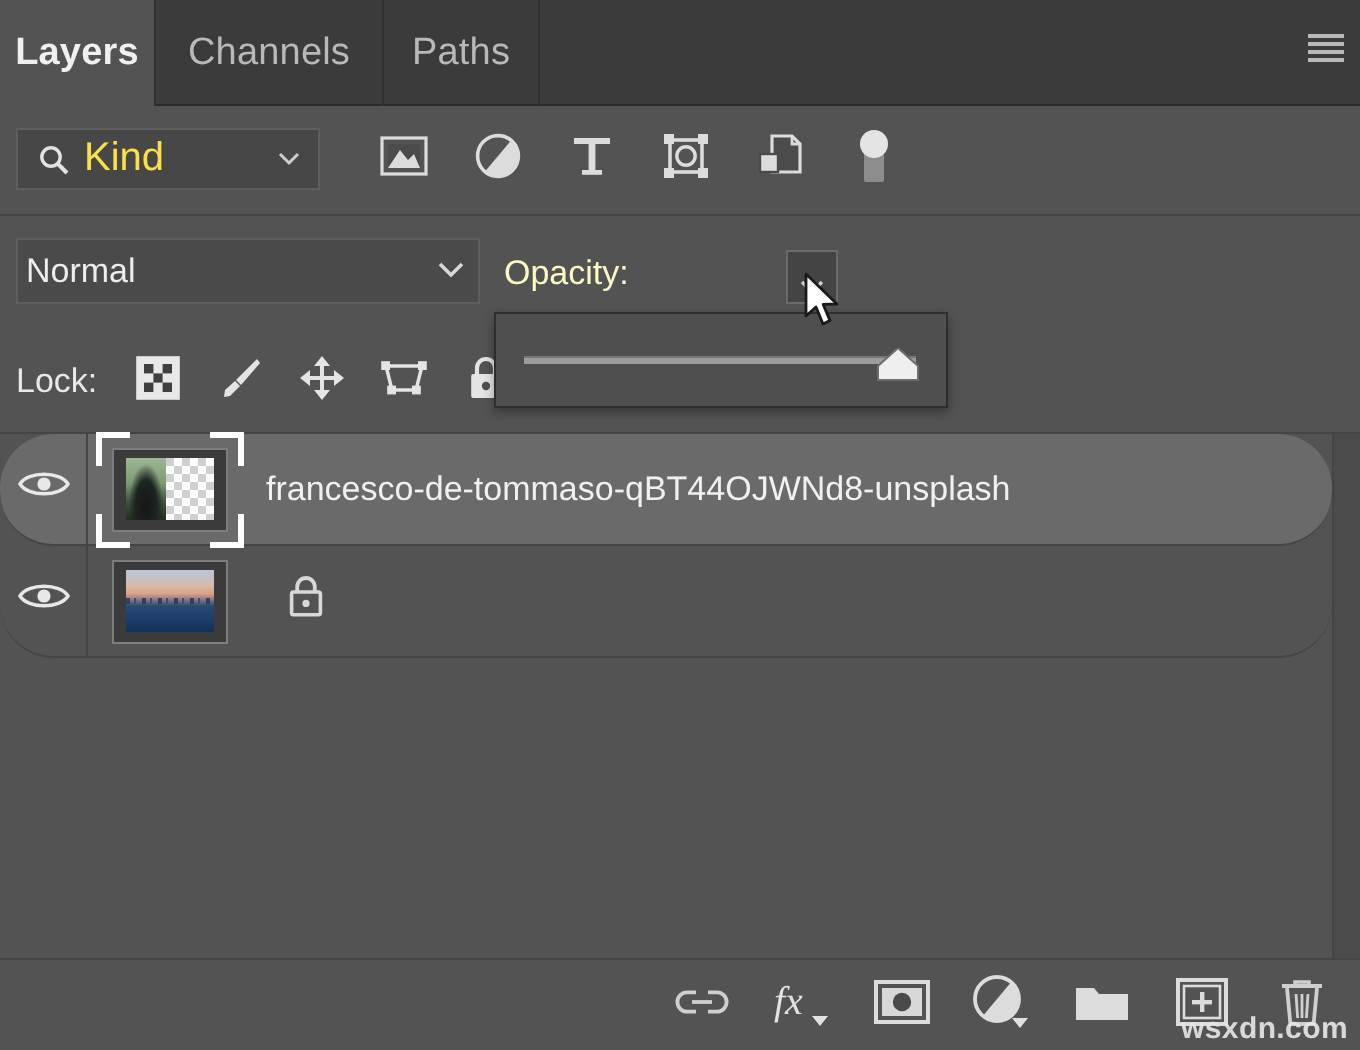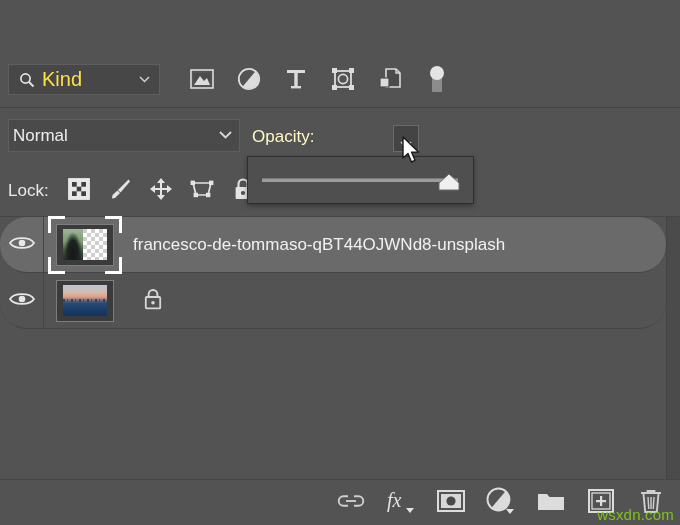--- a/index.html
+++ b/index.html
@@ -372,40 +372,59 @@
   .bicon {
     width: 50px; height: 46px;
     display: flex; align-items: center; justify-content: center;
     cursor: pointer;
     position: relative;
   }
   .watermark {
     position: absolute;
     right: 6px; bottom: 2px;
     font-size: 15px;
-    color: #84cc16;
+    color: #e5e5e5;
     opacity: .92;
     letter-spacing: .2px;
     pointer-events: none;
+    font-weight: bold;
   }
 
   
   .cursor {
     position: absolute;
     left: 402px; top: 136px;
     width: 22px; height: 30px;
     z-index: 60;
     pointer-events: none;
   }
 </style>
 </head>
 <body>
 
 <div id="panel">
 
+  <div class="tabbar">
+    <div class="tab tab-layers active">
+      <span>Layers</span>
+    </div>
+    <div class="tab tab-channels">
+      <span>Channels</span>
+    </div>
+    <div class="tab tab-paths">
+      <span>Paths</span>
+    </div>
+    <div class="tab tab-spacer"></div>
+    <div class="hamburger">
+      <i></i>
+        <i></i>
+        <i></i>
+        <i></i>
+    </div>
+  </div>
 
   <div class="filterrow">
     <div class="kind-select">
       <span class="mag-icon">
         <svg width="16" height="16" viewBox="0 0 16 16">
           <circle cx="6.5" cy="6.5" r="4.6" fill="none" stroke="#e2e2e2" stroke-width="1.7"></circle>
           <line x1="10" y1="10" x2="14.5" y2="14.5" stroke="#e2e2e2" stroke-width="2"></line>
         </svg>
       </span>
       <span class="kind-label">Kind</span>

